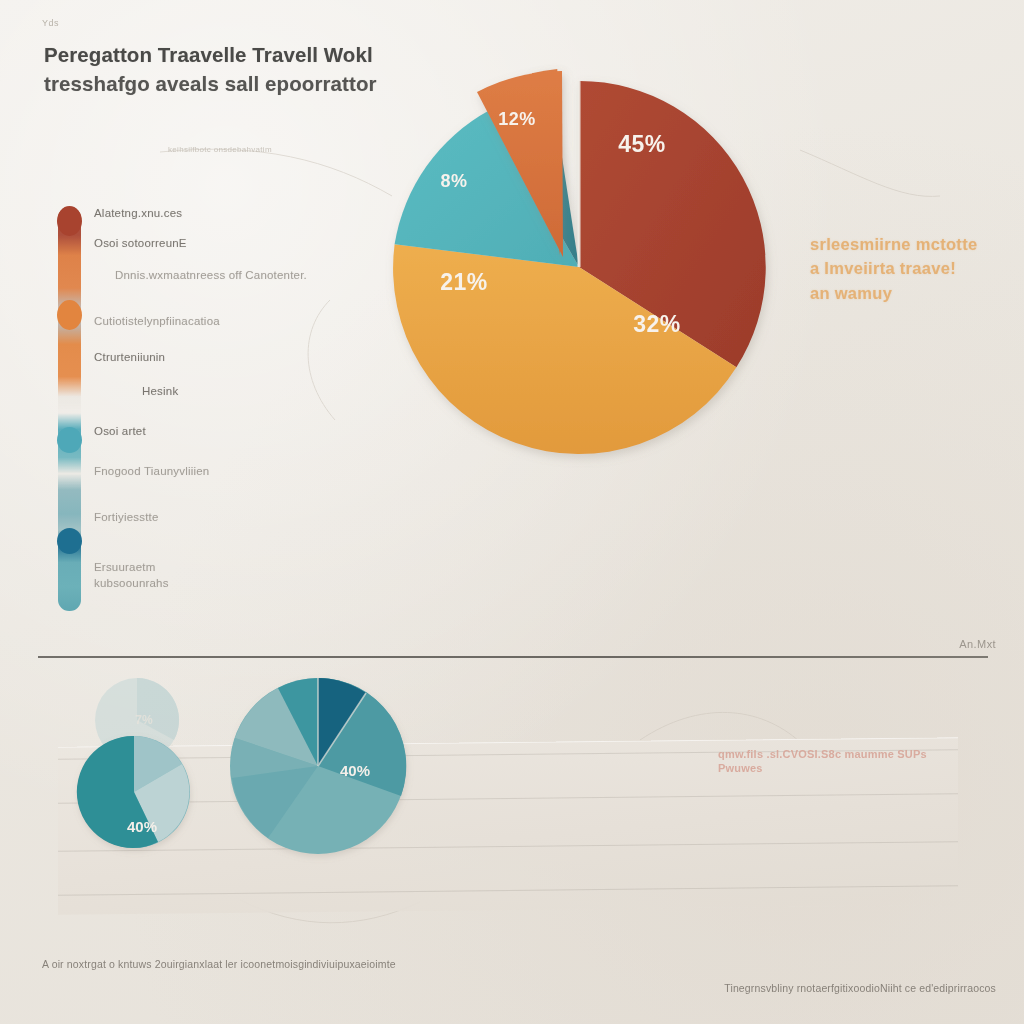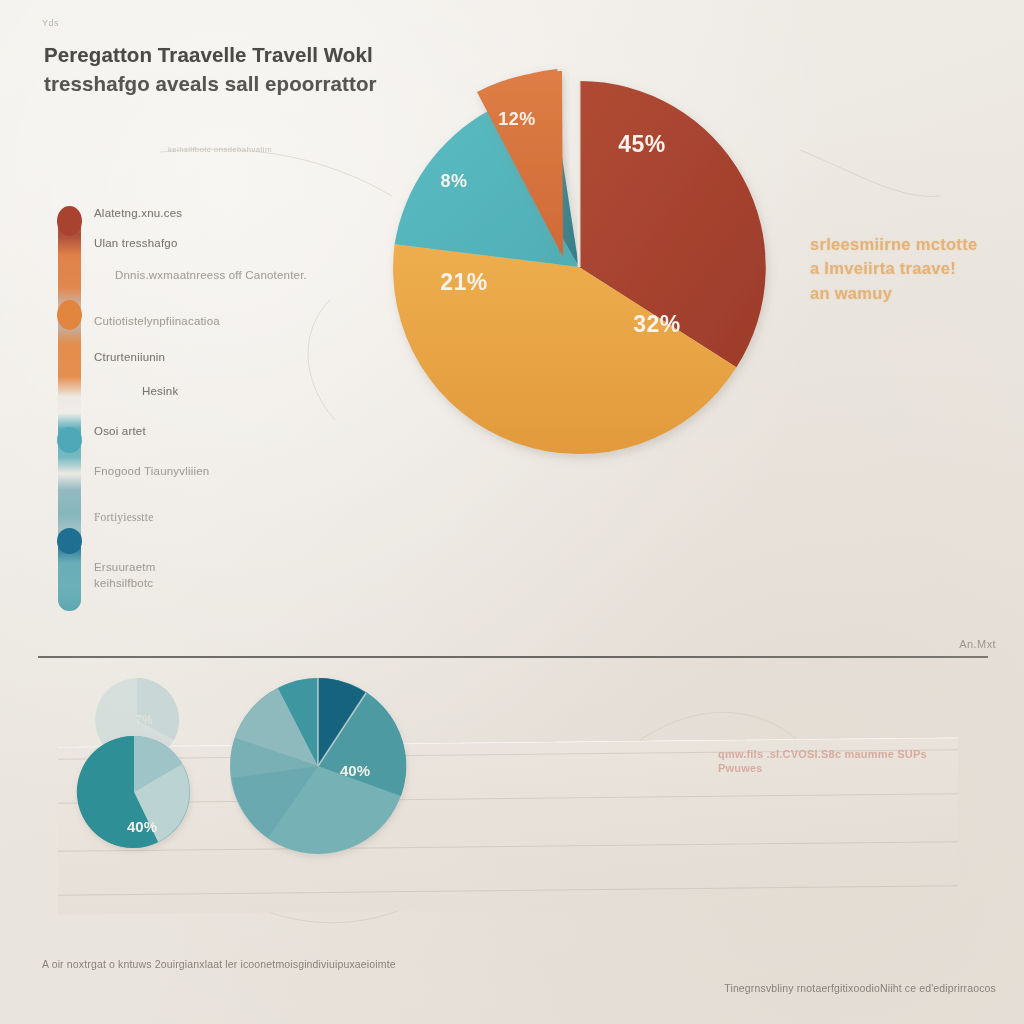--- a/index.html
+++ b/index.html
@@ -275,21 +275,21 @@
 <div class="blob" style="top:427px;height:26px;background:#4ea8b8;"></div>
 <div class="blob" style="top:528px;height:26px;background:#1e6f91;"></div>
 
 <div id="legend">
   <div class="legend-row" style="margin-bottom:4px;">
     <div class="legend-swatch" style="height:22px;background:transparent;"></div>
     <div class="legend-label">Alatetng.xnu.ces</div>
   </div>
   <div class="legend-row" style="margin-bottom:6px;">
     <div class="legend-swatch" style="height:22px;background:transparent;"></div>
-    <div class="legend-label">Ulan tresshafgo</div>
+    <div class="legend-label">Osoi sotoorreunE</div>
   </div>
   <div class="legend-row" style="margin-bottom:12px;gap:21px;">
     <div class="legend-swatch" style="height:34px;background:transparent;"></div>
     <div class="legend-label faint" style="width:200px;">Dnnis.wxmaatnreess off Canotenter.</div>
   </div>
   <div class="legend-row" style="margin-bottom:10px;">
     <div class="legend-swatch" style="height:22px;background:transparent;"></div>
     <div class="legend-label faint">Cutiotistelynpfiinacatioa</div>
   </div>
   <div class="legend-row" style="margin-bottom:8px;">
@@ -301,27 +301,27 @@
     <div class="legend-label">Hesink</div>
   </div>
   <div class="legend-row" style="margin-bottom:14px;">
     <div class="legend-swatch" style="height:22px;background:transparent;"></div>
     <div class="legend-label">Osoi artet</div>
   </div>
   <div class="legend-row" style="margin-bottom:12px;">
     <div class="legend-swatch" style="height:34px;background:transparent;"></div>
     <div class="legend-label faint" style="width:130px;">Fnogood Tiaunyvliiien</div>
   </div>
-  <div class="legend-row" style="margin-bottom:24px;font-family:Liberation Serif, serif;">
+  <div class="legend-row" style="margin-bottom:24px;">
     <div class="legend-swatch" style="height:22px;background:transparent;"></div>
     <div class="legend-label faint">Fortiyiesstte</div>
   </div>
   <div class="legend-row">
     <div class="legend-swatch" style="height:34px;background:transparent;"></div>
-    <div class="legend-label faint" style="width:120px;">Ersuuraetm keihsilfbotc</div>
+    <div class="legend-label faint" style="width:120px;">Ersuuraetm kubsoounrahs</div>
   </div>
 </div>
 
 <div id="main-pie-wrap">
   <svg id="main-pie-svg" width="420" height="450" viewBox="0 0 420 450">
     <defs>
       <filter id="pieshadow" x="-20%" y="-20%" width="150%" height="150%">
         <feDropShadow dx="2" dy="4" stdDeviation="5" flood-color="#8e867c" flood-opacity="0.28"></feDropShadow>
       </filter>
       <linearGradient id="gRed" x1="0" y1="0" x2="1" y2="1">

